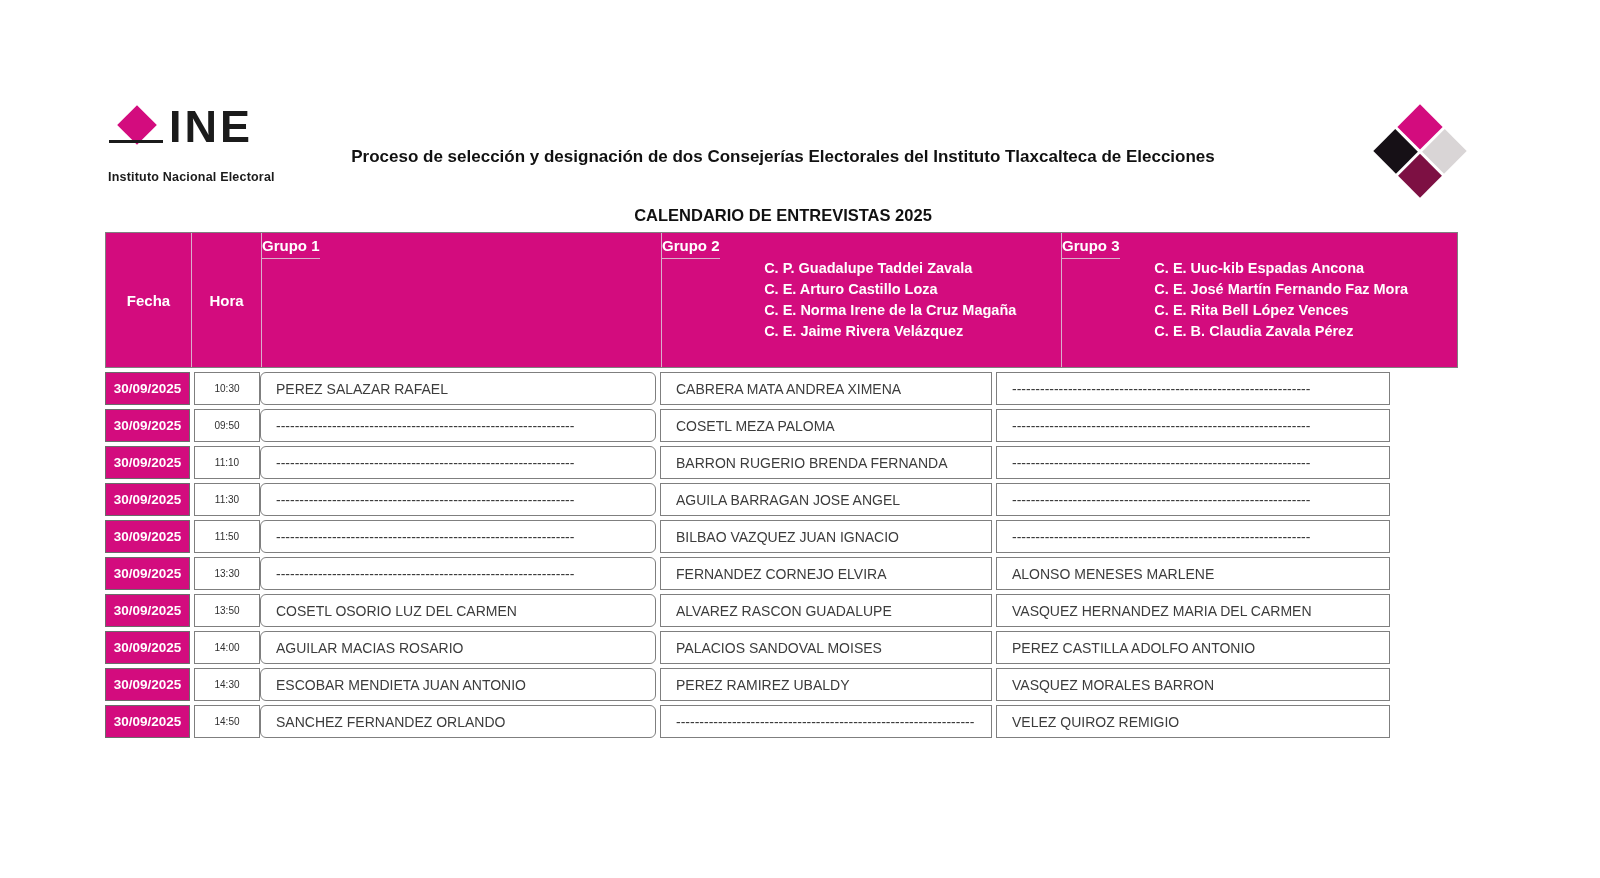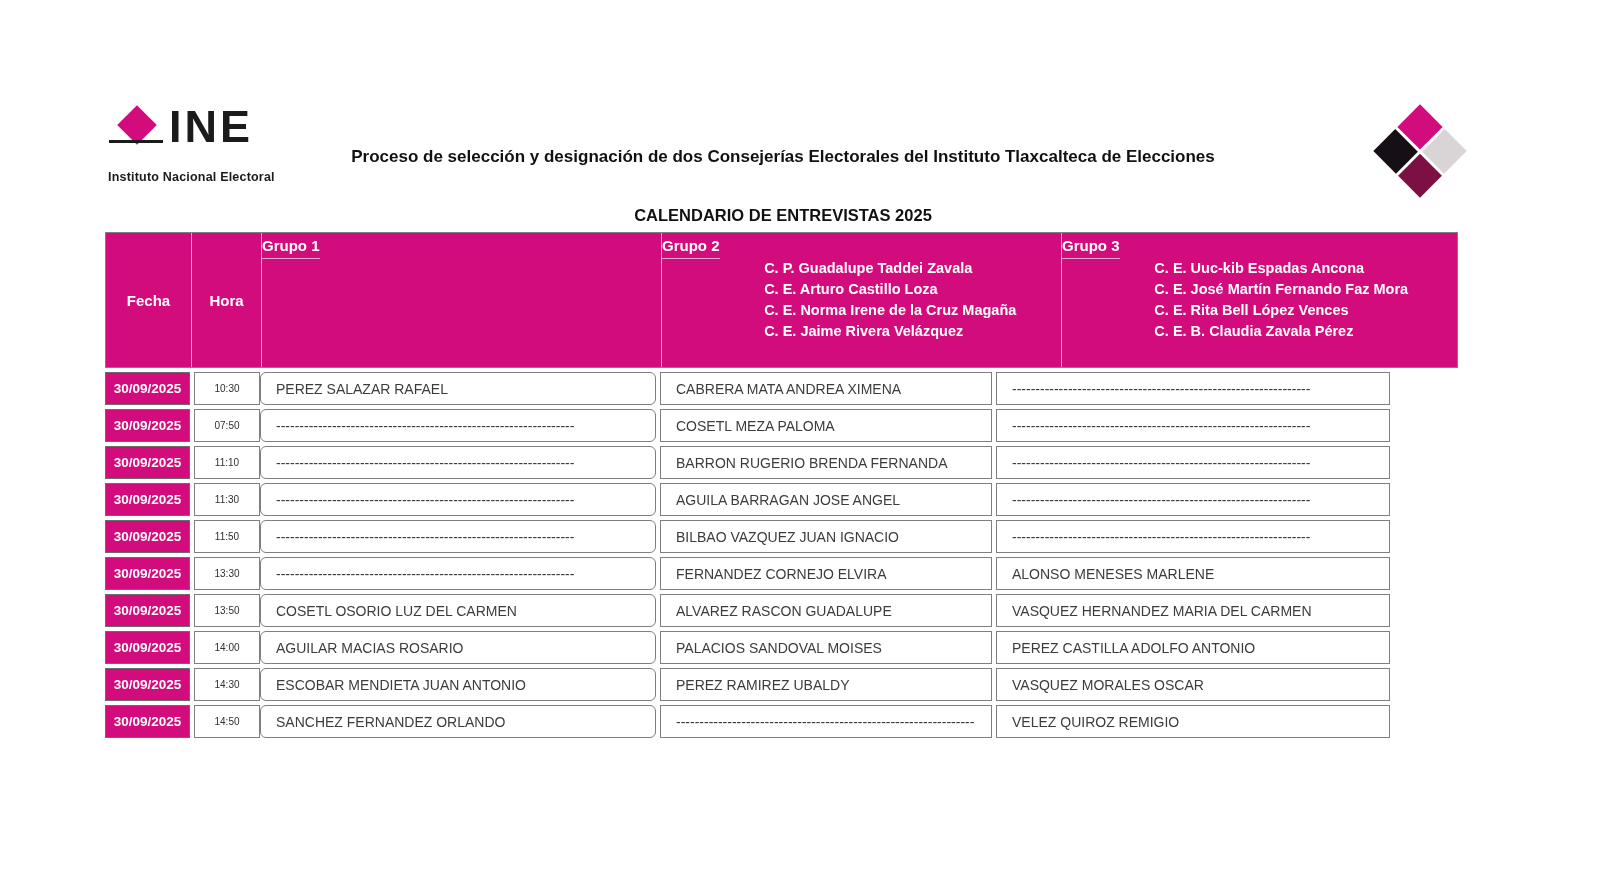--- a/index.html
+++ b/index.html
@@ -124,21 +124,21 @@
   <div class="row">
     <div class="cell c-fecha">30/09/2025</div>
     <div class="cell c-hora">10:30</div>
     <div class="cell c-name c-g1">PEREZ SALAZAR RAFAEL</div>
     <div class="cell c-name c-g2">CABRERA MATA ANDREA XIMENA</div>
     <div class="cell c-name c-g3">----------------------------------------------------------------</div>
   </div>
 
   <div class="row">
     <div class="cell c-fecha">30/09/2025</div>
-    <div class="cell c-hora">07:50</div>
+    <div class="cell c-hora">09:50</div>
     <div class="cell c-name c-g1">----------------------------------------------------------------</div>
     <div class="cell c-name c-g2">COSETL MEZA PALOMA</div>
     <div class="cell c-name c-g3">----------------------------------------------------------------</div>
   </div>
 
   <div class="row">
     <div class="cell c-fecha">30/09/2025</div>
     <div class="cell c-hora">11:10</div>
     <div class="cell c-name c-g1">----------------------------------------------------------------</div>
     <div class="cell c-name c-g2">BARRON RUGERIO BRENDA FERNANDA</div>
@@ -183,21 +183,21 @@
     <div class="cell c-name c-g1">AGUILAR MACIAS ROSARIO</div>
     <div class="cell c-name c-g2">PALACIOS SANDOVAL MOISES</div>
     <div class="cell c-name c-g3">PEREZ CASTILLA ADOLFO ANTONIO</div>
   </div>
 
   <div class="row">
     <div class="cell c-fecha">30/09/2025</div>
     <div class="cell c-hora">14:30</div>
     <div class="cell c-name c-g1">ESCOBAR MENDIETA JUAN ANTONIO</div>
     <div class="cell c-name c-g2">PEREZ RAMIREZ UBALDY</div>
-    <div class="cell c-name c-g3">VASQUEZ MORALES OSCAR</div>
+    <div class="cell c-name c-g3">VASQUEZ MORALES BARRON</div>
   </div>
 
   <div class="row">
     <div class="cell c-fecha">30/09/2025</div>
     <div class="cell c-hora">14:50</div>
     <div class="cell c-name c-g1">SANCHEZ FERNANDEZ ORLANDO</div>
     <div class="cell c-name c-g2">----------------------------------------------------------------</div>
     <div class="cell c-name c-g3">VELEZ QUIROZ REMIGIO</div>
   </div>
 </div>

